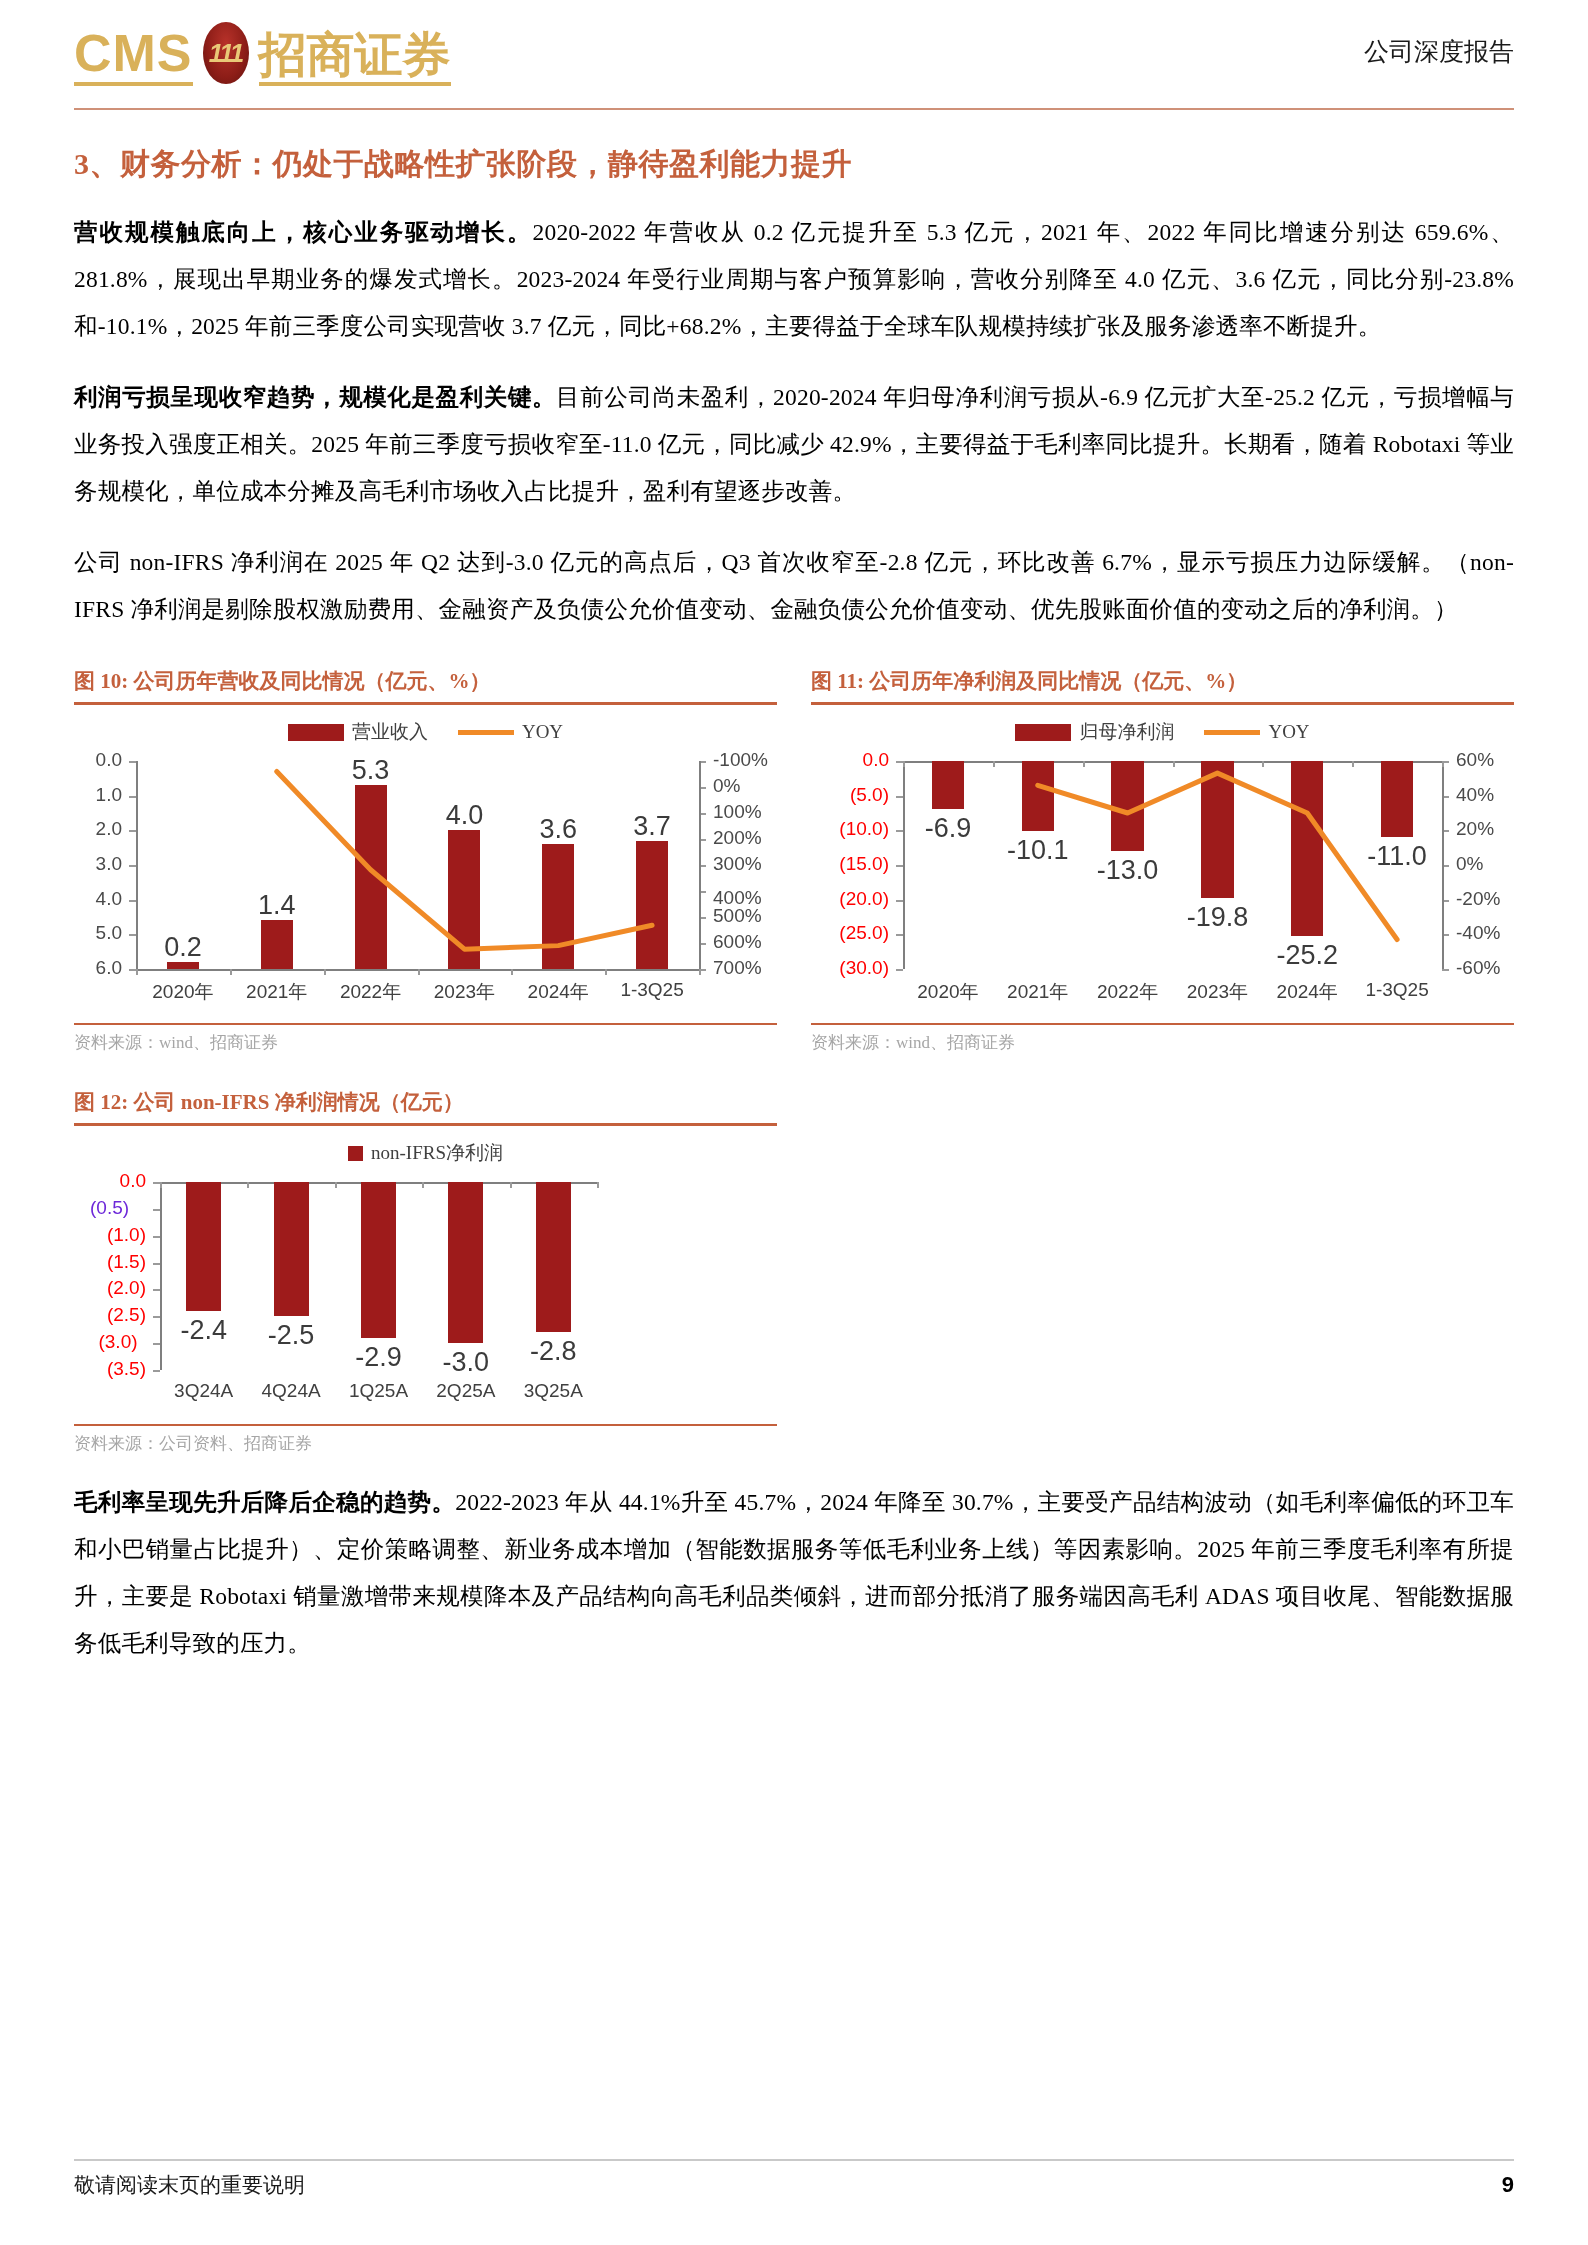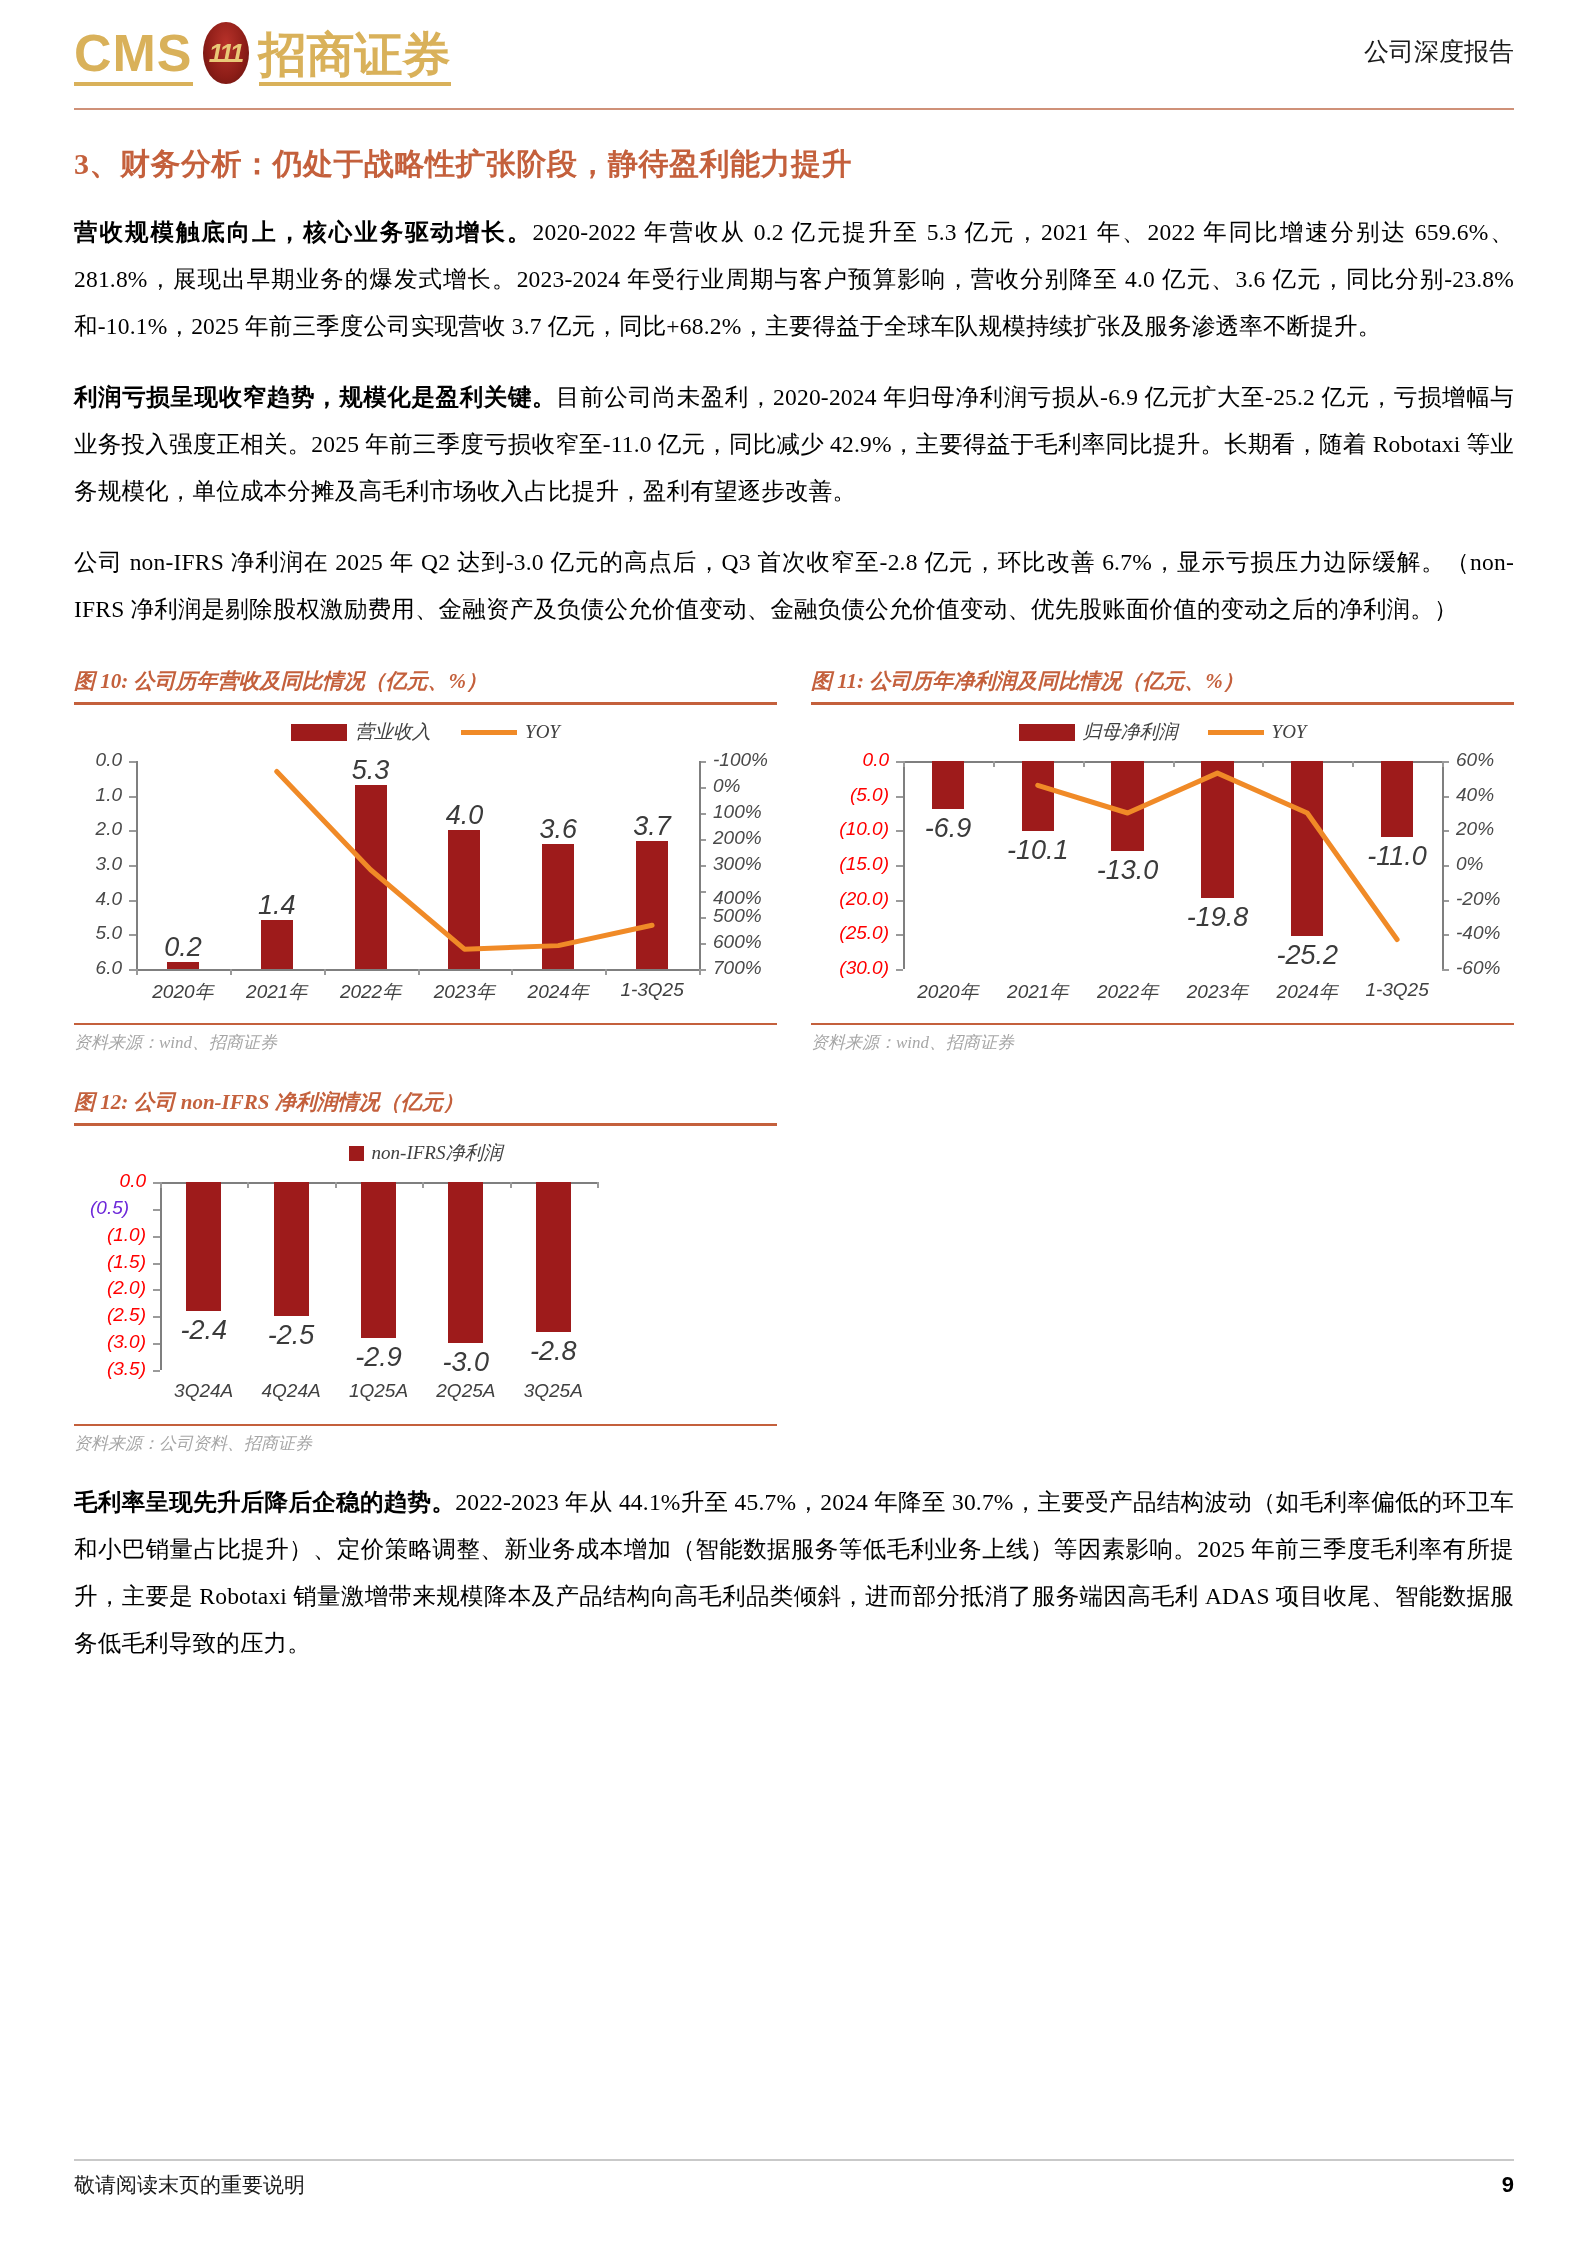--- a/index.html
+++ b/index.html
@@ -29,21 +29,21 @@
   .header-rule{height:2px;background:#cf9178;margin:0 0 0 0;}
 
   
   .section-title{color:#c4603c;font-weight:bold;font-size:30px;margin:34px 0 10px 0;letter-spacing:.5px;}
 
   
   p.body{font-size:23.5px;line-height:47px;margin:24px 0 0 0;text-align:justify;letter-spacing:.2px;}
   p.body b{font-weight:bold;}
 
   
-  .ex-row{display:flex;gap:34px;margin-top:34px;font-style:italic;}
+  .ex-row{display:flex;gap:34px;margin-top:34px;}
   .ex{flex:1;}
   .ex-half{width:695px;}
   .ex-title{color:#c4603c;font-weight:bold;font-size:21px;padding-bottom:7px;}
   .ex-rule{height:3px;background:#c4603c;}
   .ex-body{padding:14px 0 0 0;}
   .ex-src{color:#a6a6a6;font-size:17px;padding-top:6px;border-top:2px solid #c4603c;margin-top:8px;}
 
   
   .legend{display:flex;justify-content:center;align-items:center;gap:30px;font-size:19px;color:#404040;
           font-family:"Liberation Serif",serif;}
@@ -283,21 +283,21 @@
             <div class="axis-lbl r red" style="left:16px;width:72px;top:30.85714285714286px;text-align:left;color:#6d28d9;">(0.5)</div>
             <div class="tickline" style="left:79px;top:42.85714285714286px;width:7px;height:2px;"></div>
             <div class="axis-lbl r red" style="left:0px;width:72px;top:57.71428571428572px;text-align:right;color:#ff0000;">(1.0)</div>
             <div class="tickline" style="left:79px;top:69.71428571428572px;width:7px;height:2px;"></div>
             <div class="axis-lbl r red" style="left:0px;width:72px;top:84.57142857142857px;text-align:right;color:#ff0000;">(1.5)</div>
             <div class="tickline" style="left:79px;top:96.57142857142857px;width:7px;height:2px;"></div>
             <div class="axis-lbl r red" style="left:0px;width:72px;top:111.42857142857143px;text-align:right;color:#ff0000;">(2.0)</div>
             <div class="tickline" style="left:79px;top:123.42857142857143px;width:7px;height:2px;"></div>
             <div class="axis-lbl r red" style="left:0px;width:72px;top:138.28571428571428px;text-align:right;color:#ff0000;">(2.5)</div>
             <div class="tickline" style="left:79px;top:150.28571428571428px;width:7px;height:2px;"></div>
-            <div class="axis-lbl r red" style="left:0px;width:72px;top:165.14285714285714px;text-align:right;color:#ff0000;">(3.0)</div>
+            <div class="axis-lbl r red" style="left:8px;width:72px;top:165.14285714285714px;text-align:center;color:#ff0000;">(3.0)</div>
             <div class="tickline" style="left:79px;top:177.14285714285714px;width:7px;height:2px;"></div>
             <div class="axis-lbl r red" style="left:0px;width:72px;top:192px;text-align:right;color:#ff0000;">(3.5)</div>
             <div class="tickline" style="left:79px;top:204px;width:7px;height:2px;"></div>
             <div class="axisline" style="left:86px;top:16px;width:2px;height:188px;"></div>
             <div class="axisline" style="left:86px;top:16px;width:437px;height:2px;"></div>
             <div class="tickline" style="left:86px;top:16px;width:2px;height:6px;"></div>
             <div class="cat-lbl" style="left:85.99999999999999px;top:214px;width:87.4px;">3Q24A</div>
             <div class="bar" style="left:112.21999999999998px;top:16px;width:34.96px;height:128.9142857142857px;"></div>
             <div class="dlabel" style="left:85.99999999999999px;top:148.9142857142857px;width:87.4px;">-2.4</div>
             <div class="tickline" style="left:173.4px;top:16px;width:2px;height:6px;"></div>

